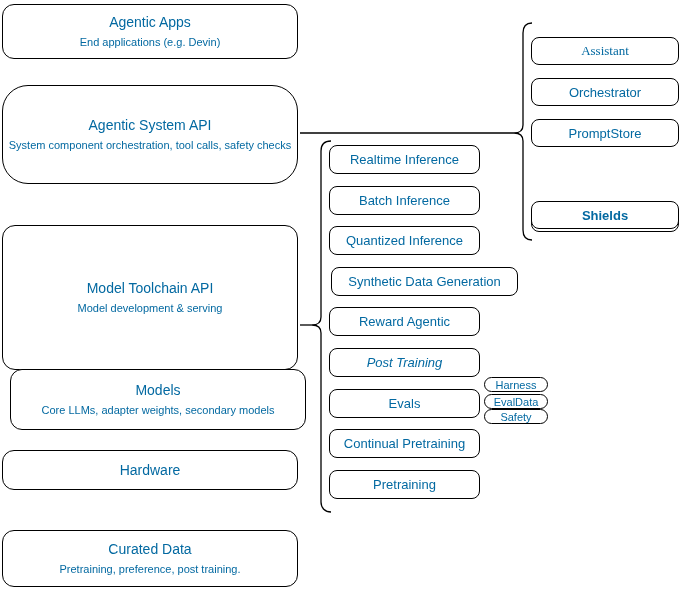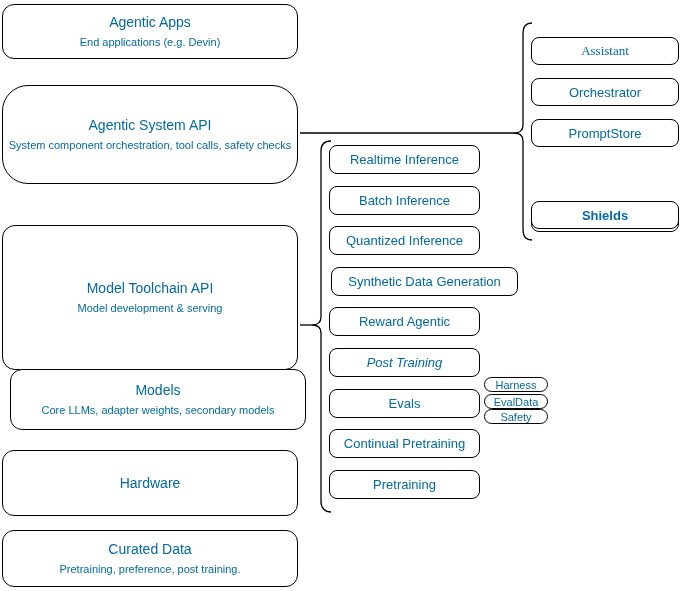--- a/index.html
+++ b/index.html
@@ -13,21 +13,21 @@
     display:flex;flex-direction:column;align-items:center;justify-content:center;text-align:center;
   }
   
   .lbox{left:2px;width:296px;}
   .lbox .title{font-size:14px;line-height:17px;}
   .lbox .subtitle{font-size:11px;line-height:13px;margin-top:5px;}
   .b1{top:4px;height:55px;border-radius:12px;}
   .b2{top:85px;height:99px;border-radius:26px;}
   .b3{top:225px;height:145px;border-radius:13px;}
   .b4{top:369px;height:61px;border-radius:12px;margin-left:8px;}
-  .b5{top:450px;height:66px;border-radius:12px;}
+  .b5{top:450px;height:40px;border-radius:12px;}
   .b6{top:530px;height:57px;border-radius:12px;}
   
   .mbox{left:329px;width:151px;height:29px;border-radius:8px;font-size:13px;}
   .m0{top:145px;} .m1{top:186px;} .m2{top:226px;}
   .m3{top:267px;left:331px;width:187px;}
   .m4{top:307px;} .m5{top:348px;font-style:italic;} .m6{top:389px;} .m7{top:429px;} .m8{top:470px;}
   
   .rbox{left:531px;width:148px;height:28px;border-radius:8px;font-size:13px;}
   .r0{top:37px;font-family:Liberation Serif, serif;} .r1{top:78px;} .r2{top:119px;justify-content:center;} .r3{top:160px;margin-top:44px;} .r4{top:201px;font-weight:bold;}
   

